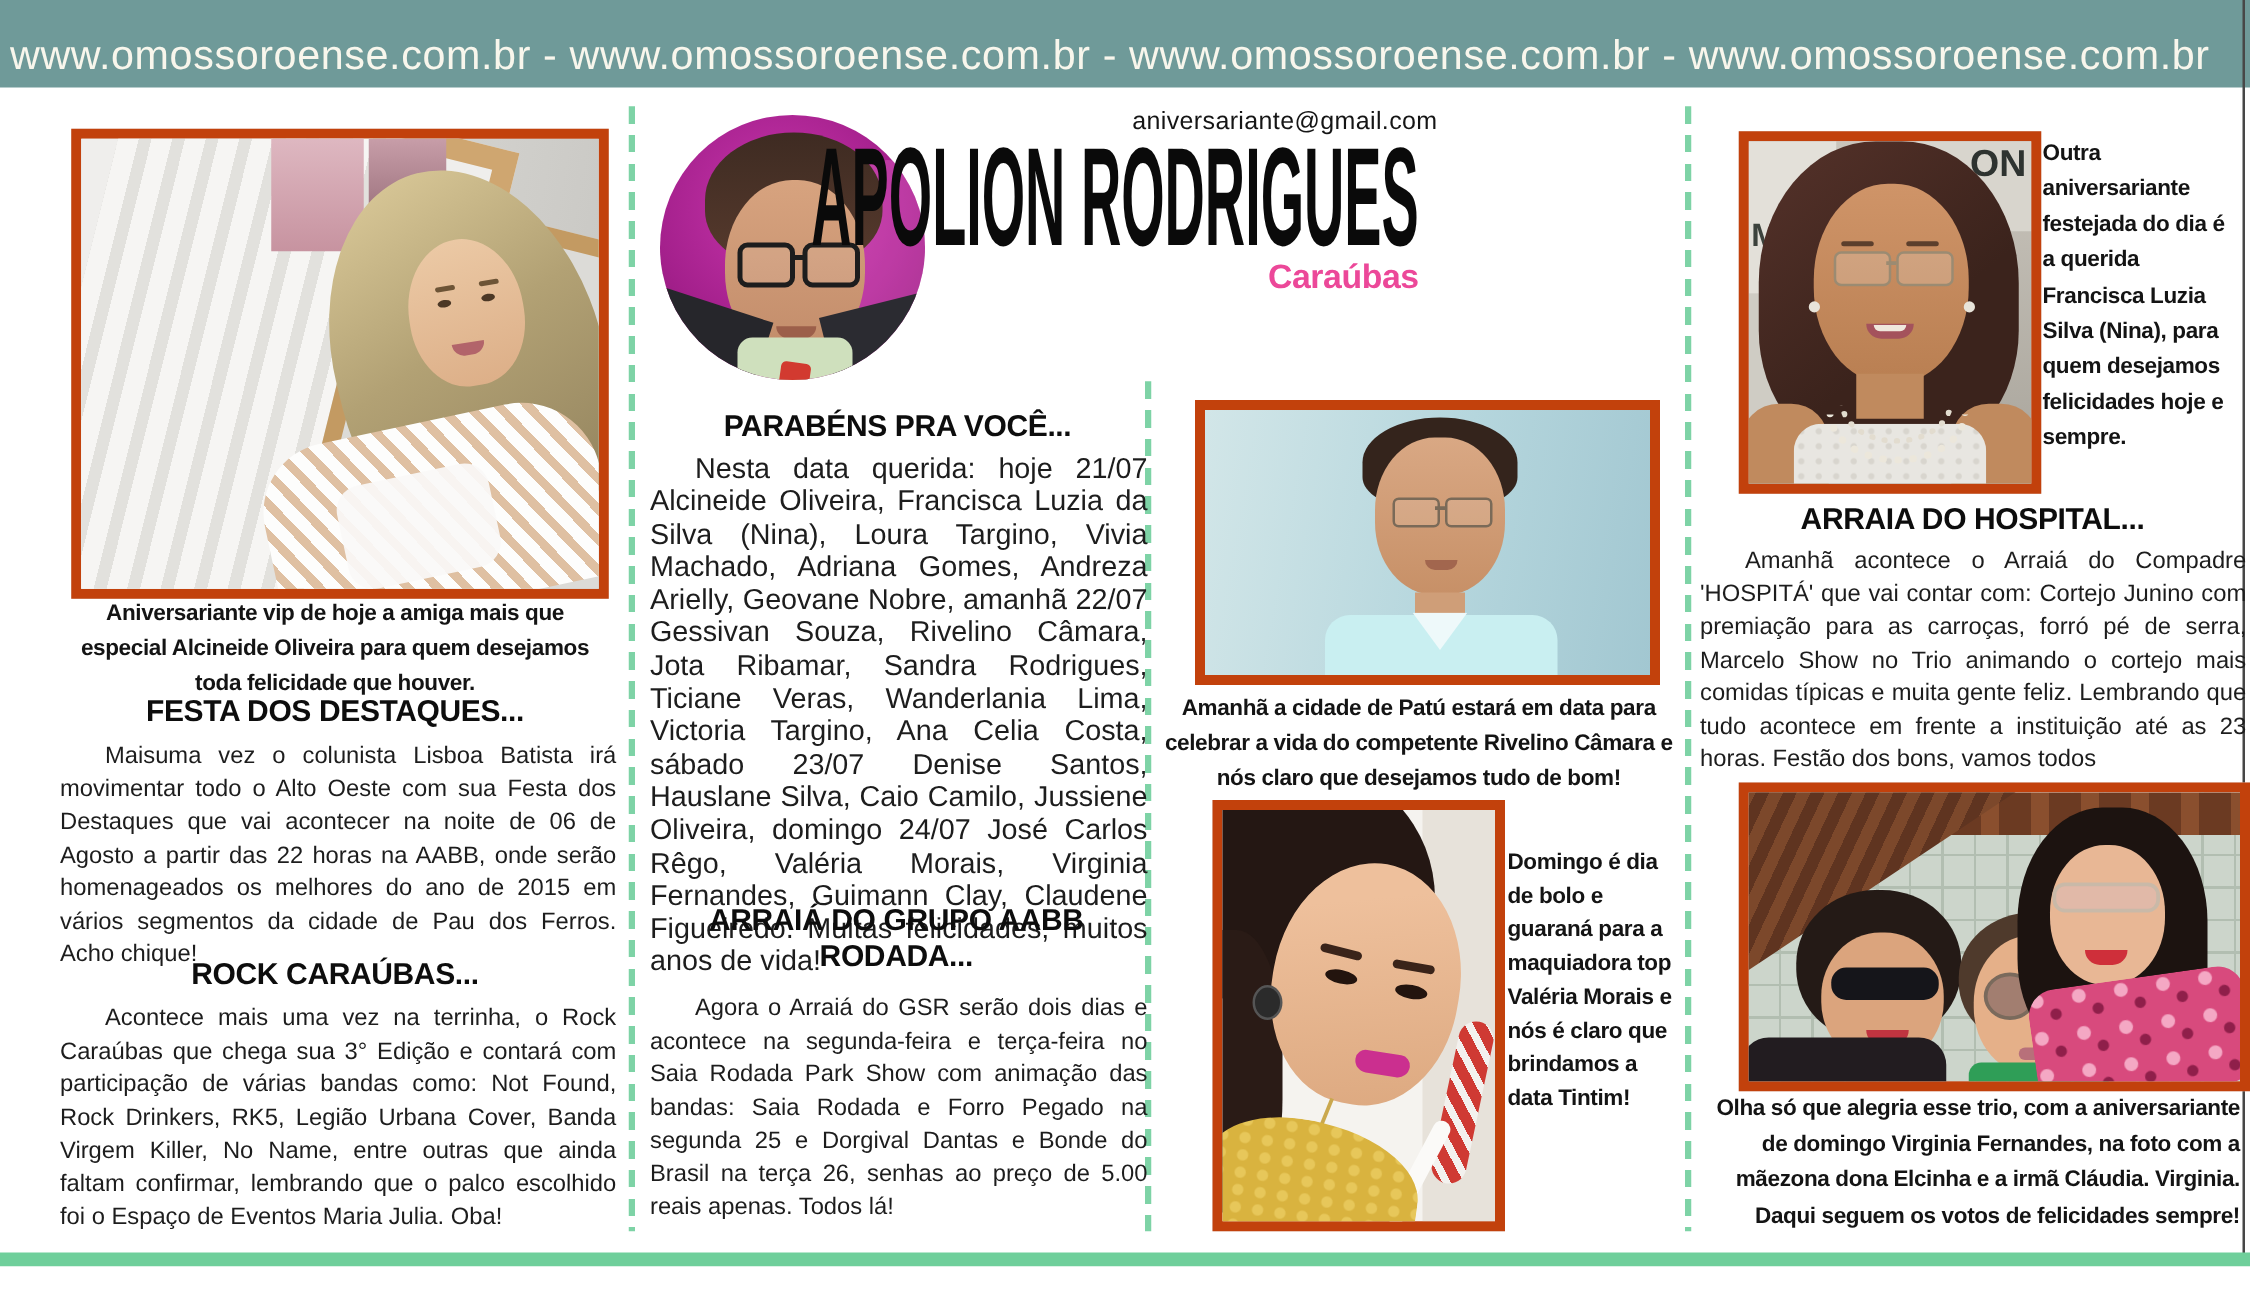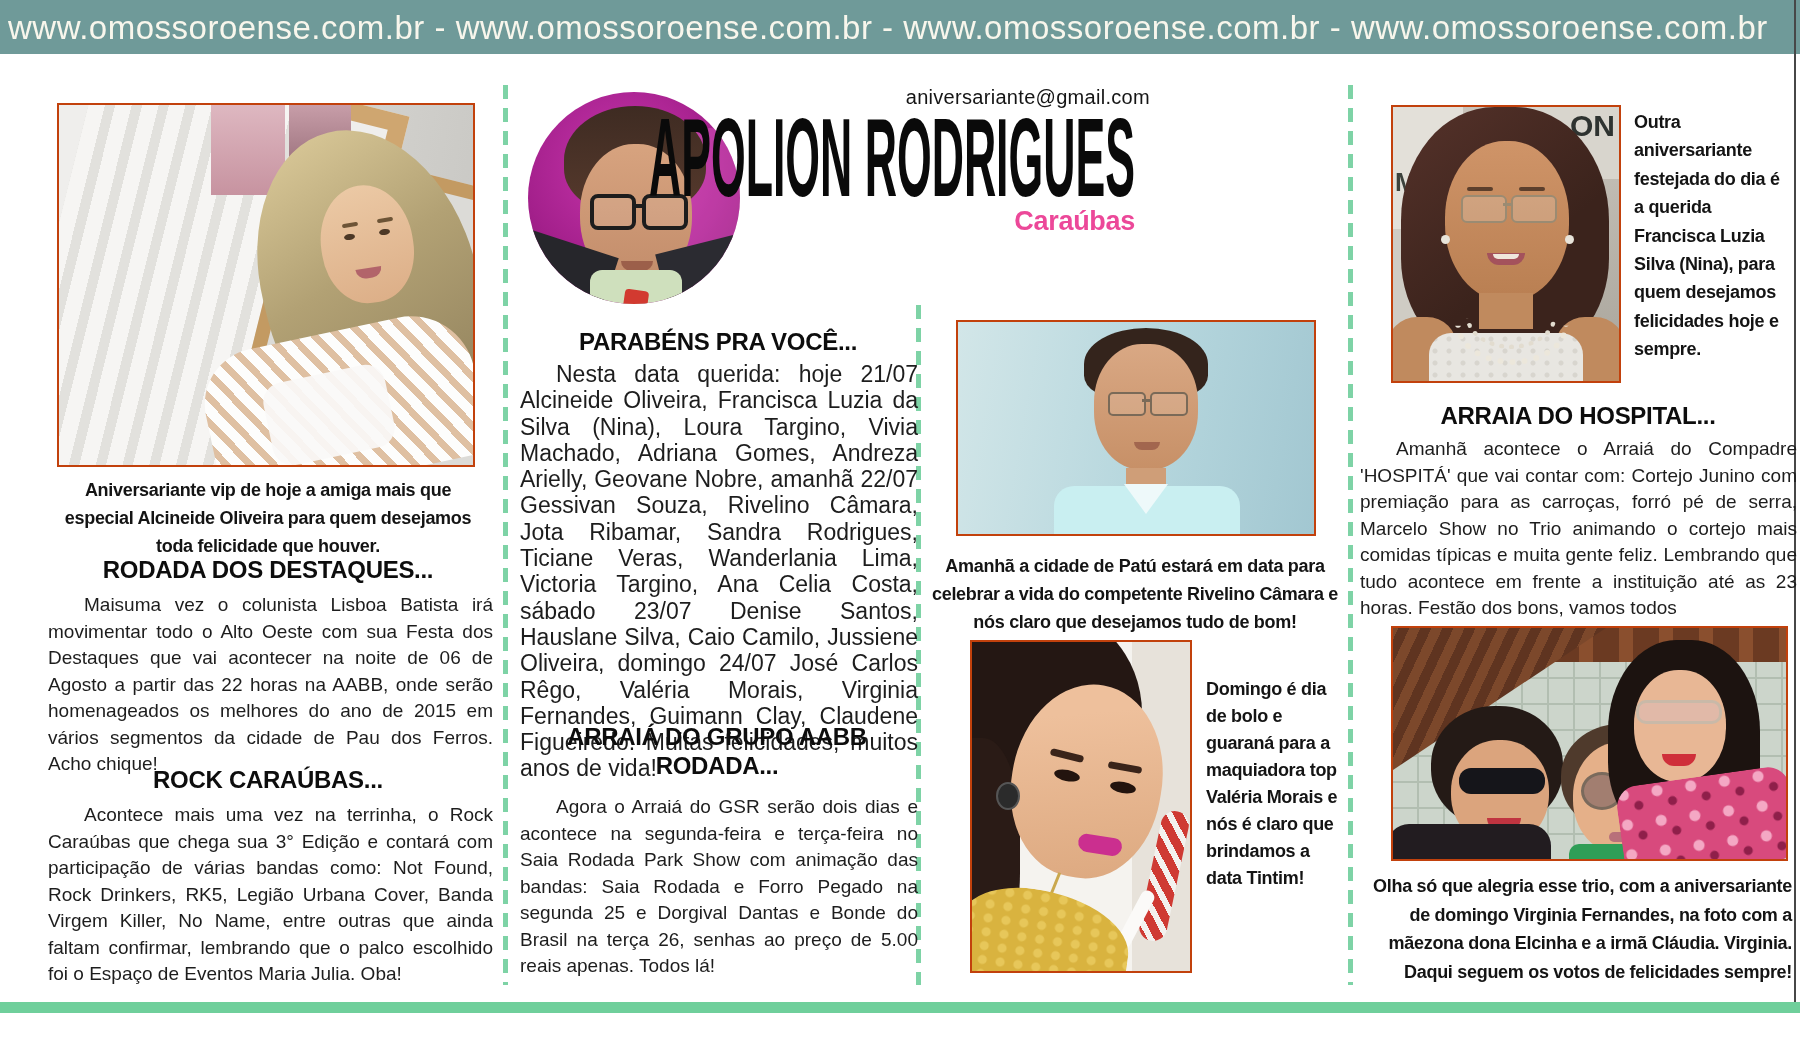--- a/index.html
+++ b/index.html
@@ -3,42 +3,42 @@
 <meta charset="utf-8">
 <style>
   html,body{margin:0;padding:0;}
   body{
     width:1800px;height:1037px;position:relative;background:#ffffff;
     font-family:"Liberation Sans",sans-serif;overflow:hidden;color:#1c1c1c;
   }
   .abs{position:absolute;}
 
   
-  .topbar{left:0;top:0;width:1800px;height:54px;background:#6f9a99;
+  .topbar{left:0;top:0;width:1800px;height:70px;background:#6f9a99;
     display:flex;align-items:flex-end;box-sizing:border-box;padding:0 0 7px 8px;}
   .topbar span{font-size:33px;color:#f8f6ec;white-space:nowrap;overflow:hidden;letter-spacing:.5px;}
 
   
   .sep{width:5px;background-image:repeating-linear-gradient(180deg,#7ed3a6 0 14px,transparent 14px 23px);}
   .sep1{left:503px;top:85px;height:900px;}
   .sep2{left:916px;top:305px;height:680px;}
   .sep3{left:1348px;top:85px;height:900px;}
   .rightrule{left:1794px;top:0;width:2px;height:1012px;background:#474747;}
   .bottomstrip{left:0;top:1002px;width:1800px;height:11px;background:#6fcf9b;}
 
   
   .h{font-weight:bold;color:#0d0d0d;text-align:center;font-size:24px;letter-spacing:-.3px;}
   .bodytext{font-size:19px;line-height:26.5px;text-align:justify;text-indent:36px;color:#1d1d1d;}
   .caption{font-weight:bold;font-size:18px;line-height:28px;text-align:center;color:#141414;letter-spacing:-.3px;}
   .sidetext{font-weight:bold;font-size:18px;line-height:27px;text-align:left;color:#141414;letter-spacing:-.3px;}
   .email{font-size:20px;color:#151515;text-align:right;letter-spacing:.3px;}
   .subtitle{font-weight:bold;font-size:27px;color:#ec4899;text-align:right;letter-spacing:-.3px;}
 
   
-  .photo{position:absolute;border:2px solid #c2410c;overflow:hidden;background:#ddd;}
+  .photo{position:absolute;border:8px solid #c2410c;overflow:hidden;background:#ddd;}
   .photo div{position:absolute;}
 
   
   .photo1{left:57px;top:103px;width:414px;height:360px;}
   .p1-wall{inset:0;background:linear-gradient(100deg,#e6e5e2 0%,#d9d8d4 45%,#c7c6c2 100%);}
   .p1-mirror{left:-70px;top:-40px;width:330px;height:460px;transform:rotate(14deg);border:18px solid #cfa670;background:#efeeec;}
   .p1-curtain{left:-14px;top:-30px;width:250px;height:440px;transform:rotate(14deg);
     background:repeating-linear-gradient(90deg,#f6f5f3 0 16px,#e2e1dd 16px 26px);}
   .p1-frame2{right:-90px;top:70px;width:280px;height:330px;transform:rotate(14deg);border:14px solid #c39a62;background:#dcdbd7;}
   .p1-pic1{left:152px;top:-4px;width:74px;height:94px;background:linear-gradient(#dfb9c2,#c793a0);}
@@ -209,21 +209,21 @@
   <div class="p1-face"></div>
   <div class="p1-brow b1"></div>
   <div class="p1-brow b2"></div>
   <div class="p1-eye e1"></div>
   <div class="p1-eye e2"></div>
   <div class="p1-smile"></div>
   <div class="p1-body"></div>
   <div class="p1-chest"></div>
 </div>
 <div class="abs caption cap1">Aniversariante vip de hoje a amiga mais que especial Alcineide Oliveira para quem desejamos toda felicidade que houver.</div>
-<div class="abs h hL1">RODADA DOS DESTAQUES...</div>
+<div class="abs h hL1">FESTA DOS DESTAQUES...</div>
 <div class="abs bodytext bL1">Maisuma vez o colunista Lisboa Batista irá movimentar todo o Alto Oeste com sua Festa dos Destaques que vai acontecer na noite de 06 de Agosto a partir das 22 horas na AABB, onde serão homenageados os melhores do ano de 2015 em vários segmentos da cidade de Pau dos Ferros. Acho chique!</div>
 <div class="abs h hL2">ROCK CARAÚBAS...</div>
 <div class="abs bodytext bL2">Acontece mais uma vez na terrinha, o Rock Caraúbas que chega sua 3° Edição e contará com participação de várias bandas como: Not Found, Rock Drinkers, RK5, Legião Urbana Cover, Banda Virgem Killer, No Name, entre outras que ainda faltam confirmar, lembrando que o palco escolhido foi o Espaço de Eventos Maria Julia. Oba!</div>
 
 <div class="avatar">
   <div class="av-glow"></div>
   <div class="av-hair"></div>
   <div class="av-face"></div>
   <div class="av-lens l1"></div>
   <div class="av-lens l2"></div>

